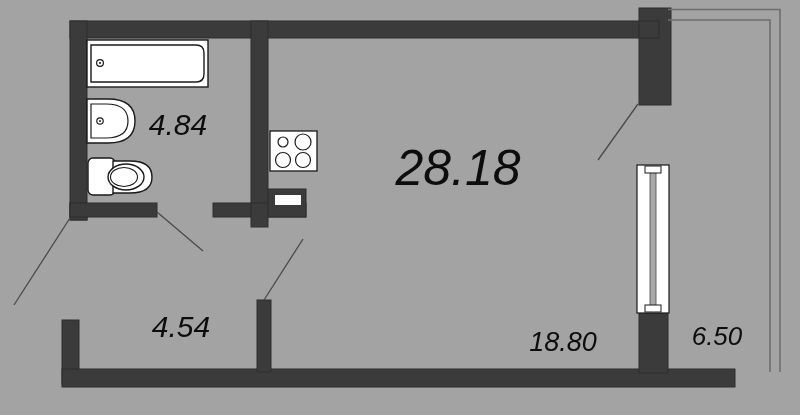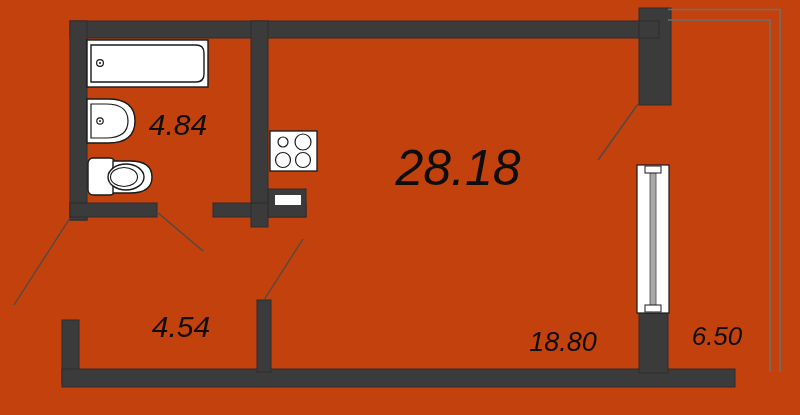--- a/index.html
+++ b/index.html
@@ -7,21 +7,21 @@
     padding: 0;
     background: #ffffff;
   }
   body {
     font-family: "Liberation Sans", sans-serif;
   }
   #floorplan-root {
     position: relative;
     width: 800px;
     height: 415px;
-    background: #c2410c;
+    background: #a3a3a3;
     overflow: hidden;
   }
   #floorplan-svg {
     display: block;
     width: 800px;
     height: 415px;
   }
   .area-label {
     font-family: "Liberation Sans", sans-serif;
     font-style: italic;

